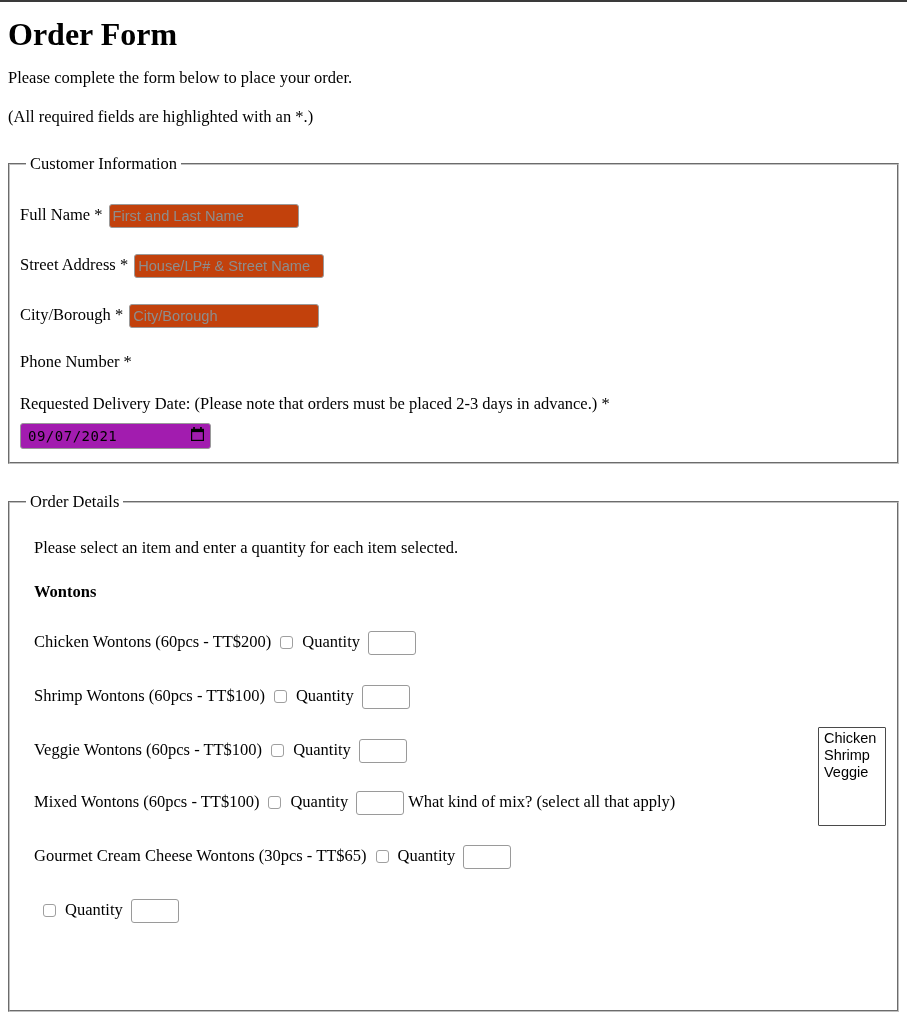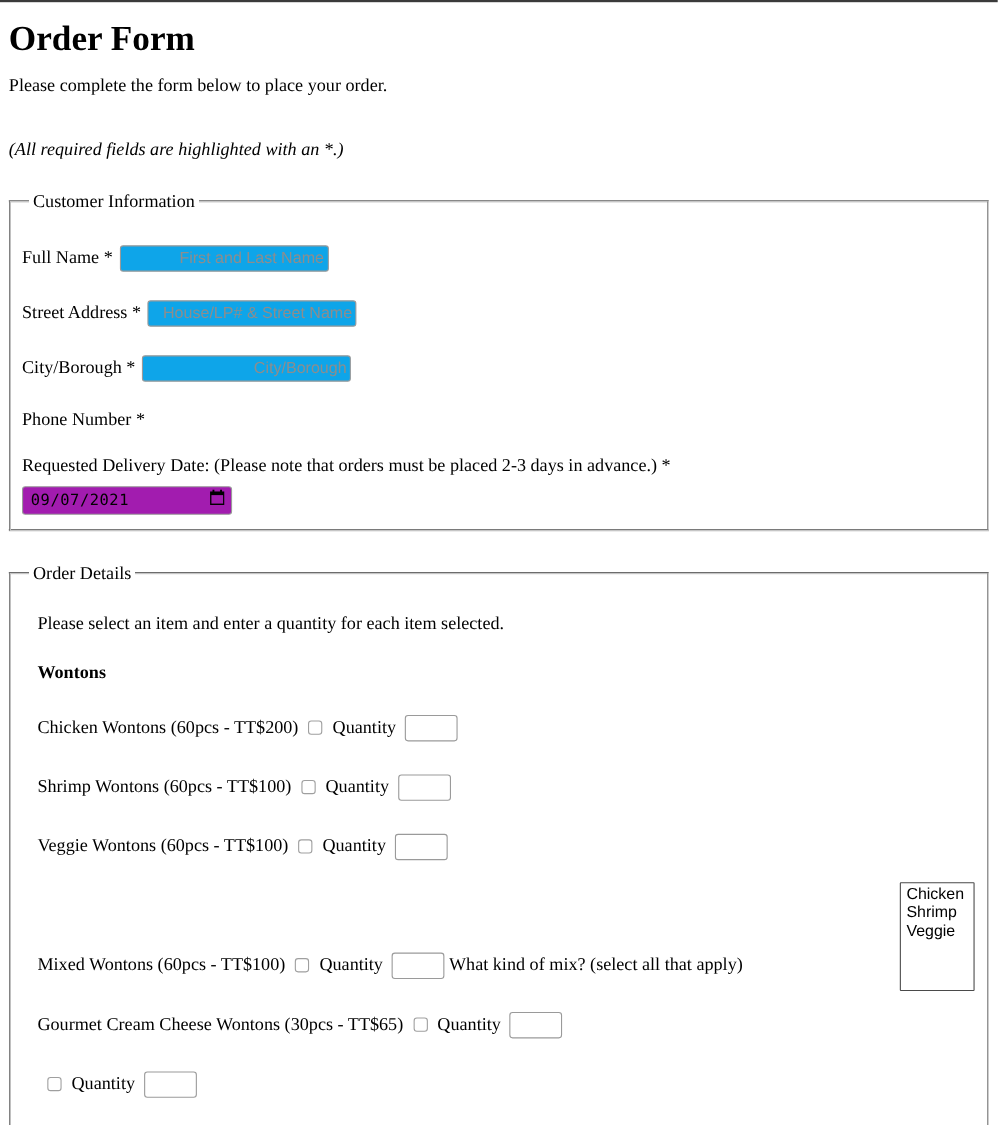--- a/index.html
+++ b/index.html
@@ -30,21 +30,21 @@
     margin: 14px 0 18px 0;
     line-height: 1.05;
     letter-spacing: 0px;
   }
 
   p.intro {
     margin: 0 0 0 0;
     font-size: 16.5px;
     line-height: 1.0;
   }
-  p.intro + p.intro { margin-top: 42px; font-style: italic; }
+  p.intro + p.intro { margin-top: 23px; }
 
   fieldset {
     border: 2px groove #c0c0c0;
     margin: 0;
     padding: 6px 10px 10px 10px;
     box-sizing: border-box;
   }
   fieldset.customer-info {
     margin-top: 28px;
     height: 310px;
@@ -73,25 +73,24 @@
     padding-right: 6px;
   }
 
   input.text-input {
     font-family: "Liberation Sans", "DejaVu Sans", sans-serif;
     font-size: 14.6px;
     color: #000;
     padding: 3px 3px;
     border: 1px solid #9a9a9a;
     border-radius: 3px;
-    background: #0ea5e9;
+    background: #c2410c;
     box-sizing: border-box;
     height: 24px;
     width: 190px;
-    text-align: right;
   }
   input.text-input::placeholder {
     color: #8d8d8d;
     opacity: 1;
   }
 
   .date-block { margin-top: 26px; }
   .date-caption {
     font-size: 16.5px;
     line-height: 1;
@@ -259,21 +258,21 @@
       <input class="qty-input" type="text" style="">
     </div>
 
     <div class="item-row">
       <span class="item-label">Veggie Wontons (60pcs - TT$100)</span>
       <input class="item-check" type="checkbox" style="">
       <span class="qty-label">Quantity</span>
       <input class="qty-input" type="text" style="">
     </div>
 
-    <div class="item-row" style="margin-top:84px;">
+    <div class="item-row" style="margin-top:28px;">
       <span class="item-label">Mixed Wontons (60pcs - TT$100)</span>
       <input class="item-check" type="checkbox" style="">
       <span class="qty-label">Quantity</span>
       <input class="qty-input" type="text" style="">
       <span class="mix-question">What kind of mix? (select all that apply)</span>
       <select class="mix-select" multiple="" size="4">
         <option>Chicken</option>
         <option>Shrimp</option>
         <option>Veggie</option>
       </select>

